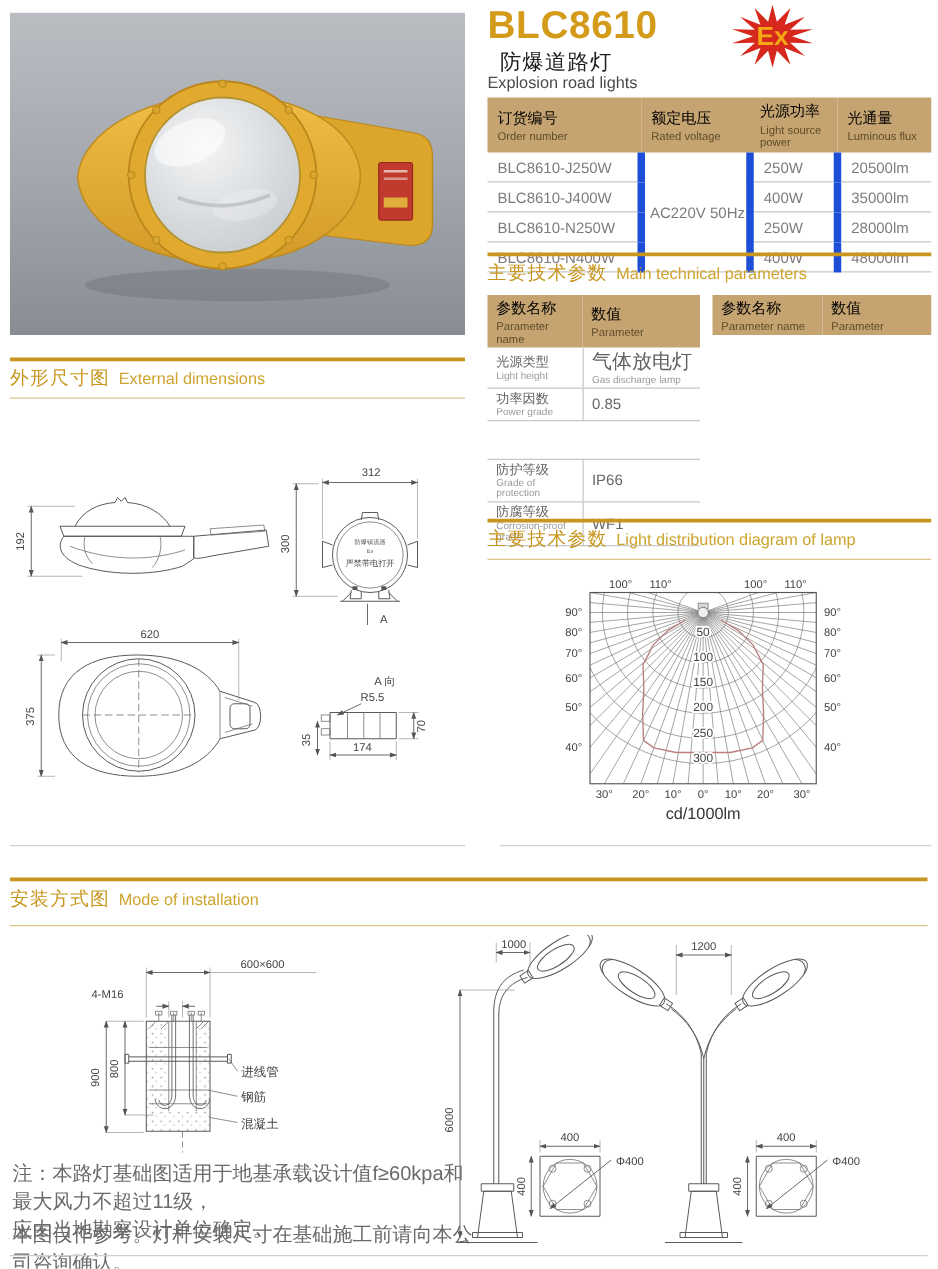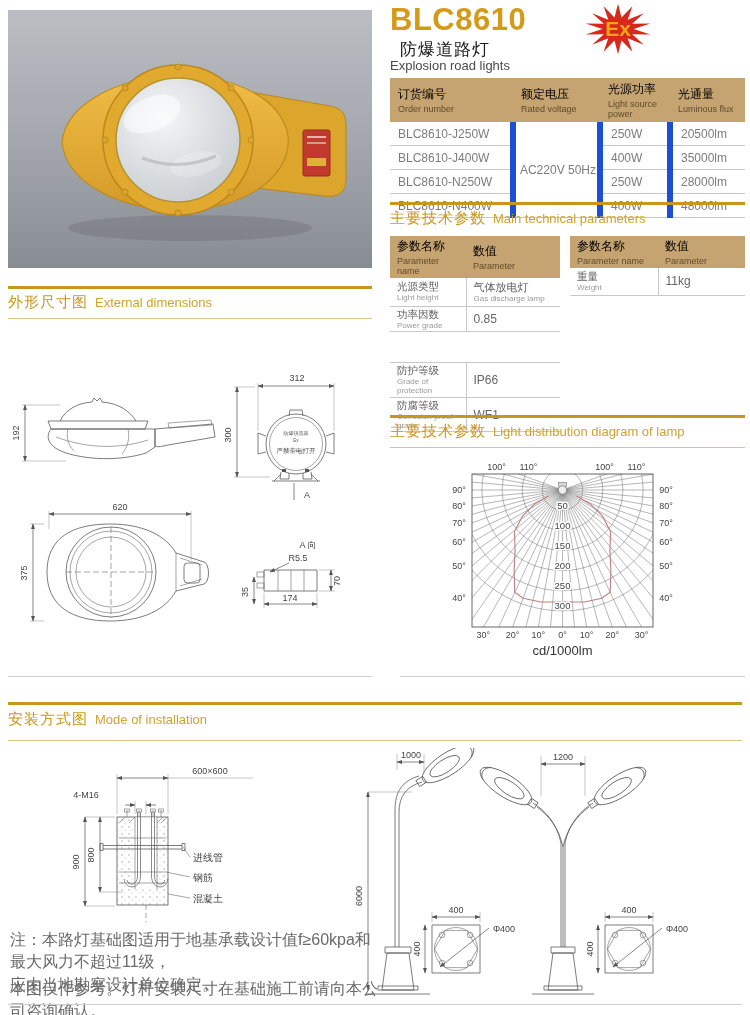--- a/index.html
+++ b/index.html
@@ -167,21 +167,21 @@
       <div class="cn">数值</div>
       <div class="en">Parameter</div>
         </th>
   </tr>
   <tr style="height:28px">
     <td class="nm">
       <div class="pcn">光源类型</div>
       <div class="pen">Light height</div>
         </td>
     <td class="val">
-      <div class="pcn" style="font-size:11px">气体放电灯</div>
+      <div class="pcn" style="font-size:16px">气体放电灯</div>
       <div class="pen">Gas discharge lamp</div>
         </td>
   </tr>
   <tr style="height:20px">
     <td class="nm">
       <div class="pcn">功率因数</div>
       <div class="pen">Power grade</div>
         </td>
     <td class="val">0.85</td>
   </tr>
@@ -213,27 +213,20 @@
   <tbody>
       <tr>
     <th>
       <div class="cn">参数名称</div>
       <div class="en">Parameter name</div>
         </th>
     <th>
       <div class="cn">数值</div>
       <div class="en">Parameter</div>
         </th>
-  </tr>
-  <tr style="height:27px">
-    <td class="nm">
-      <div class="pcn">重量</div>
-      <div class="pen">Weight</div>
-        </td>
-    <td class="val">11kg</td>
   </tr>
 </tbody>
   </table>
 
 <div class="gold-rule" style="left:8px;top:286px;width:364px"></div>
 <div class="sec-head" style="left:8px;top:293px">
   <span class="cn">外形尺寸图</span><span class="en">External dimensions</span>
 </div>
 <div class="thin-rule" style="left:8px;top:318px;width:364px"></div>
 

